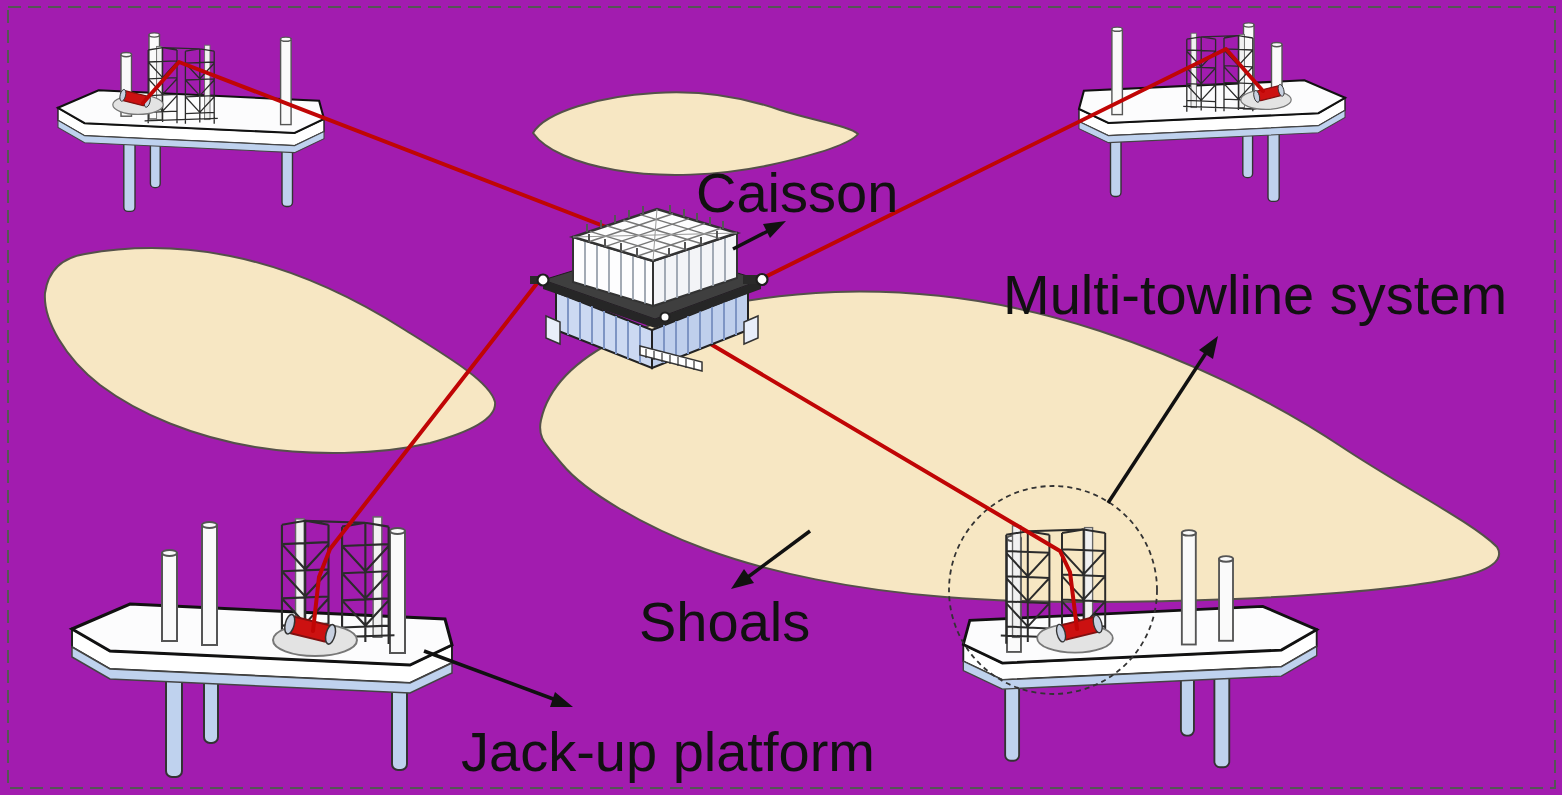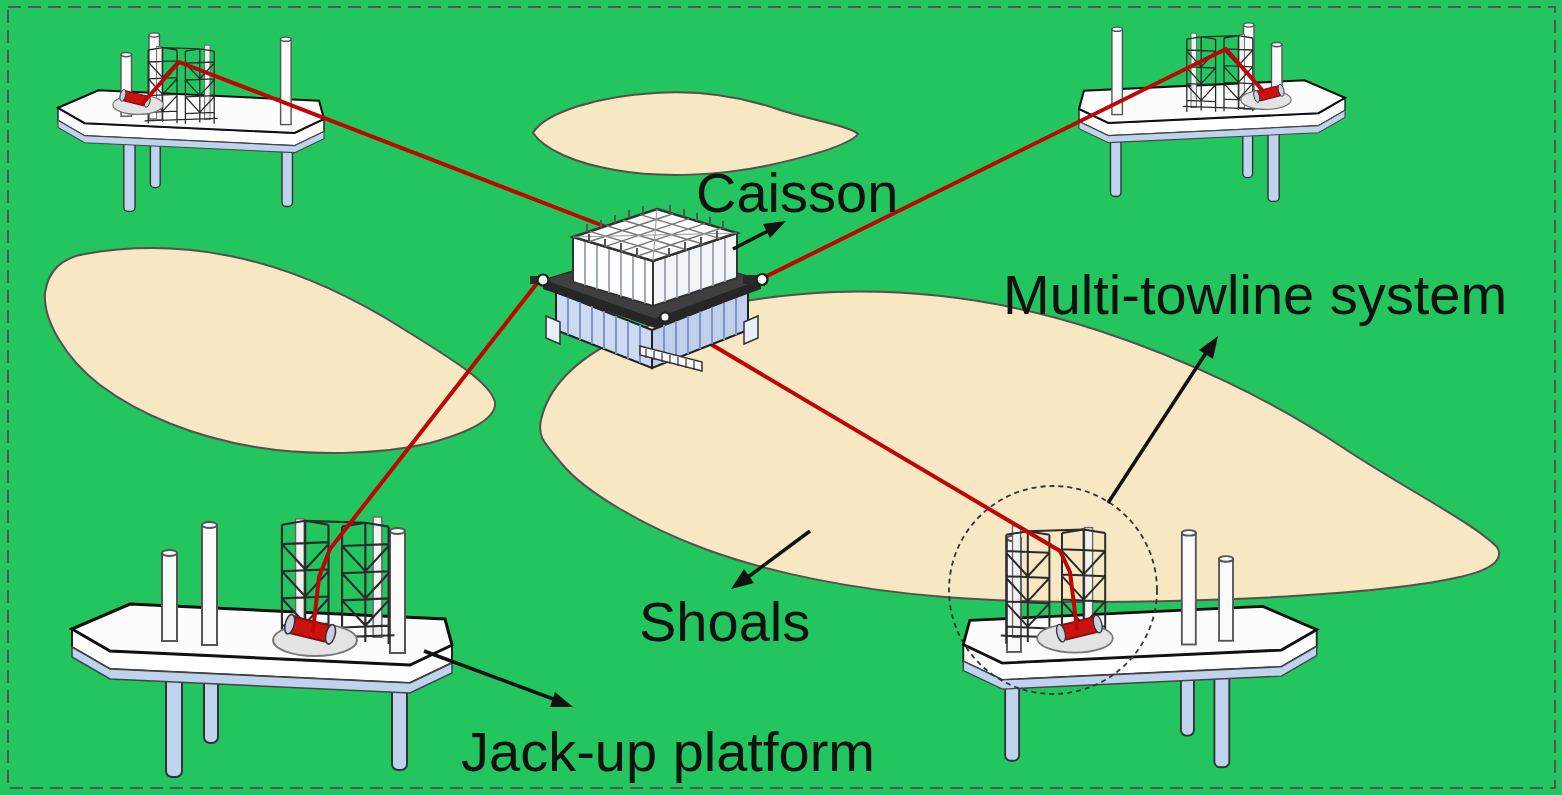--- a/index.html
+++ b/index.html
@@ -1,16 +1,16 @@
 <!DOCTYPE html>
 <html><head>
 <meta charset="utf-8">
 <style>
   html,body{margin:0;padding:0;background:#ffffff;}
-  .stage{position:relative;width:1562px;height:795px;background:#22c55e;overflow:hidden;}
+  .stage{position:relative;width:1562px;height:795px;background:#a21caf;overflow:hidden;}
   svg{display:block;}
   text{font-family:"Liberation Sans","DejaVu Sans",sans-serif;fill:#111;}
   .lbl{font-size:56px;}
 </style>
 </head>
 <body>
 
 <div class="stage">
 <svg width="1562" height="795" viewBox="0 0 1562 795">
 

